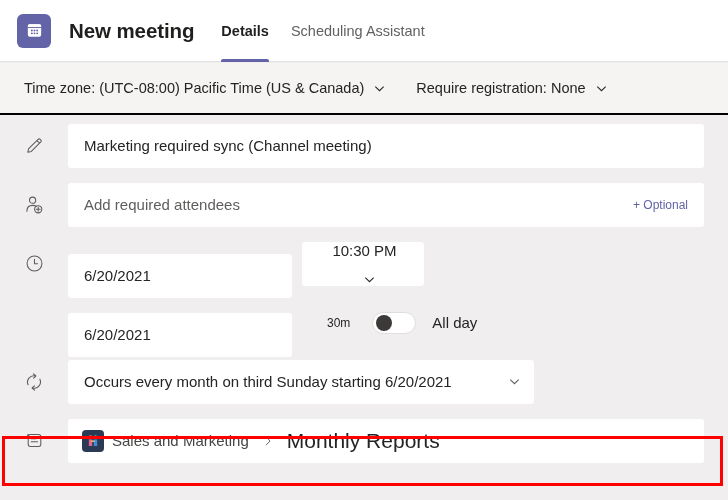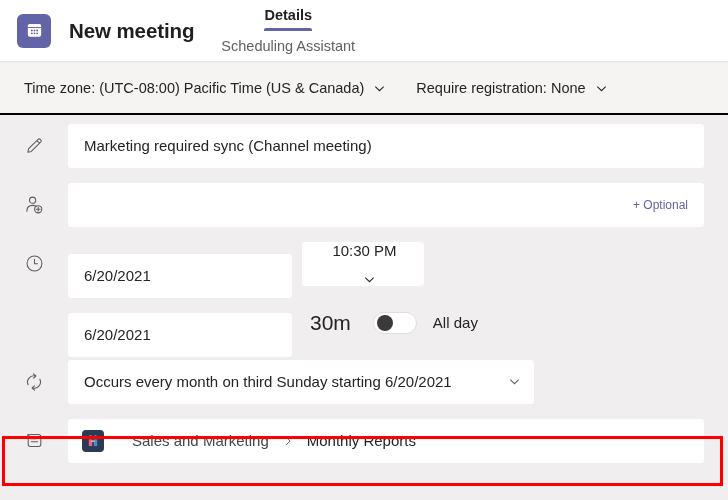--- a/index.html
+++ b/index.html
@@ -51,21 +51,20 @@
     color: #201f1e;
     margin-left: 18px;
     letter-spacing: -0.1px;
     white-space: nowrap;
   }
   .tabs {
     display: flex;
     align-items: center;
     height: 62px;
     margin-left: 16px;
-    flex-direction: column;
   }
   .tab {
     position: relative;
     font-size: 14.5px;
     color: #616161;
     padding: 0 11px;
     height: 62px;
     display: flex;
     align-items: center;
     cursor: pointer;
@@ -168,23 +167,23 @@
   }
   .placeholder { color: #605e5c; }
   .optional-link {
     margin-left: auto;
     color: #6264a7;
     font-size: 12px;
     cursor: pointer;
     white-space: nowrap;
   }
   .duration {
-    font-size: 21px;
-    color: #252424;
-    margin-left: 18px;
+    font-size: 12px;
+    color: #252424;
+    margin-left: 35px;
     white-space: nowrap;
   }
 
   
   .toggle {
     margin-left: 22px;
     width: 44px;
     height: 22px;
     border-radius: 11px;
     background: #ffffff;
@@ -216,31 +215,31 @@
     border-radius: 4px;
     background: #2b3a55;
     display: flex;
     align-items: center;
     justify-content: center;
     flex: 0 0 auto;
   }
   .team-name {
     font-size: 15px;
     color: #484644;
-    margin-left: 28px;
+    margin-left: 8px;
     white-space: nowrap;
   }
   .bc-sep {
     margin: 0 13px;
     color: #605e5c;
     display: inline-flex;
     align-items: center;
   }
   .channel-name {
-    font-size: 15px;
+    font-size: 21px;
     color: #252424;
     white-space: nowrap;
   }
 
   
   .annotation {
     position: absolute;
     left: 2px;
     top: 436px;
     width: 721px;
@@ -312,20 +311,21 @@
     <div class="row">
       <div class="rowicon">
         <svg width="22" height="22" viewBox="0 0 22 22" aria-hidden="true">
           <circle cx="9.6" cy="6.2" r="3.1" fill="none" stroke="#605e5c" stroke-width="1.1"></circle>
           <path d="M3.9 17.2 C3.9 13.5 6.3 11.4 9.6 11.4 C11.1 11.4 12.4 11.8 13.4 12.5" fill="none" stroke="#605e5c" stroke-width="1.1" stroke-linecap="round"></path>
           <circle cx="15.2" cy="15.3" r="3.6" fill="none" stroke="#605e5c" stroke-width="1.1"></circle>
           <path d="M15.2 13.4 L15.2 17.2 M13.3 15.3 L17.1 15.3" stroke="#605e5c" stroke-width="1.1" stroke-linecap="round"></path>
         </svg>
       </div>
       <div class="field wide">
+        <span class="placeholder">Add required attendees</span>
         <span class="optional-link">+ Optional</span>
       </div>
     </div>
 
     <div class="row">
       <div class="rowicon">
         <svg width="21" height="21" viewBox="0 0 22 22" aria-hidden="true">
           <circle cx="11" cy="11" r="7.8" fill="none" stroke="#605e5c" stroke-width="1.1"></circle>
           <path d="M11 6.6 L11 11.2 L14.2 11.2" fill="none" stroke="#605e5c" stroke-width="1.1" stroke-linecap="round"></path>
         </svg>

